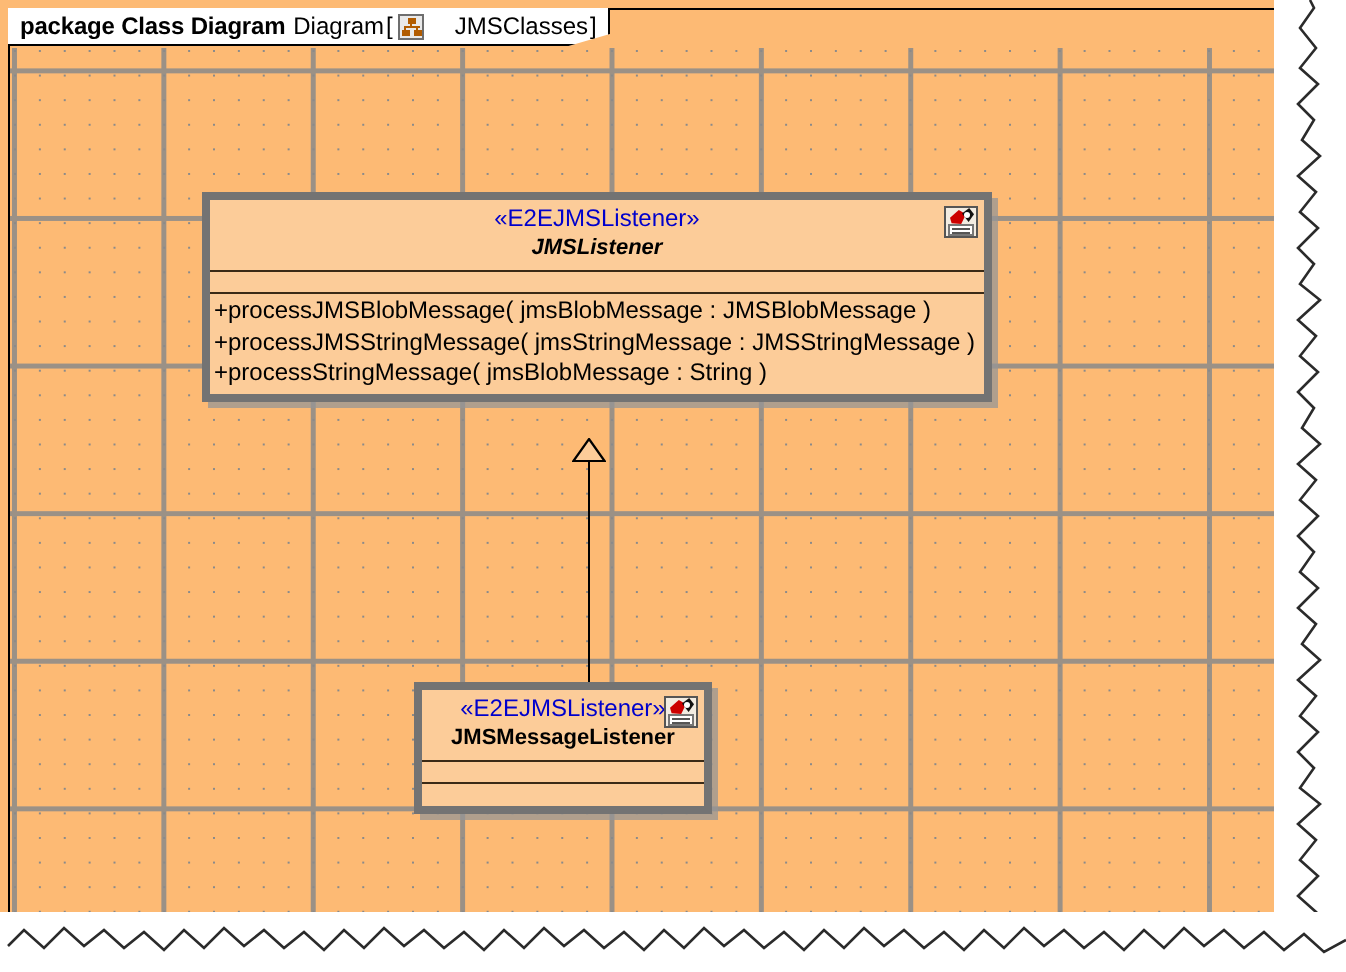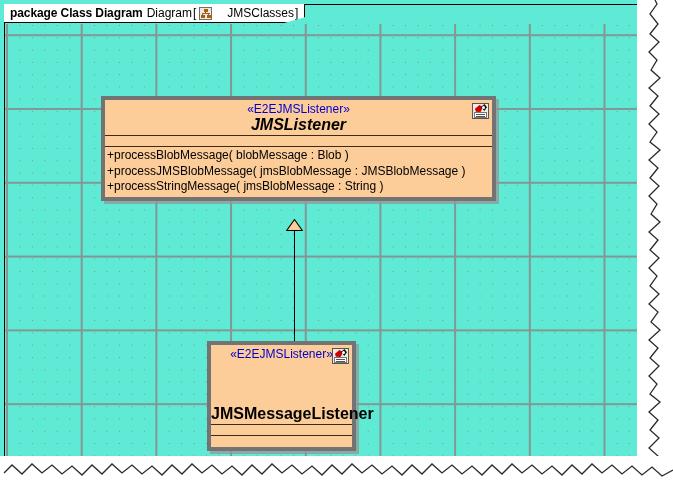--- a/index.html
+++ b/index.html
@@ -7,21 +7,21 @@
     padding: 0;
     background: #ffffff;
   }
   body {
     font-family: "Liberation Sans", sans-serif;
   }
   #canvas {
     position: relative;
     width: 673px;
     height: 486px;
-    background: #5eead4;
+    background: #fdba74;
     overflow: hidden;
   }
 
   
   #frame {
     position: absolute;
     left: 4px;
     top: 4px;
     width: 656px;
     height: 472px;
@@ -127,30 +127,29 @@
     padding: 2px 0 3px 0;
     text-align: center;
   }
   .stereo {
     font-size: 12px;
     color: #0000cc;
     line-height: 15px;
     display: block;
   }
   .cname {
-    font-size: 16px;
+    font-size: 11px;
     font-weight: bold;
     font-style: italic;
     color: #000;
     line-height: 15px;
     display: block;
   }
   .cname.concrete {
     font-style: normal;
-    margin-top: 44px;
   }
   .compartment {
     border-bottom: 1px solid #3a2a16;
     box-sizing: border-box;
   }
   .compartment:last-child {
     border-bottom: none;
   }
   .compartment.empty-attr { height: 11px; }
   .compartment.ops {
@@ -259,22 +258,22 @@
         <s class="pg"></s>
           <s class="l1"></s>
           <s class="l2"></s>
           <s class="ar"></s>
           <s class="bk"></s>
           <s class="wt"></s>
       </span>
     </div>
     <div class="compartment empty-attr"></div>
     <div class="compartment ops">
-      <div class="op">+processBlobMessage( blobMessage : Blob )</div>
       <div class="op">+processJMSBlobMessage( jmsBlobMessage : JMSBlobMessage )</div>
+      <div class="op">+processJMSStringMessage( jmsStringMessage : JMSStringMessage )</div>
       <div class="op">+processStringMessage( jmsBlobMessage : String )</div>
     </div>
   </div>
 
   <div class="uml-class" style="left:207px; top:341px; width:149px;">
     <div class="uml-head">
       <span class="stereo">«E2EJMSListener»</span>
       <span class="cname concrete">JMSMessageListener</span>
       <span class="cls-icon">
         <s class="pg"></s>

